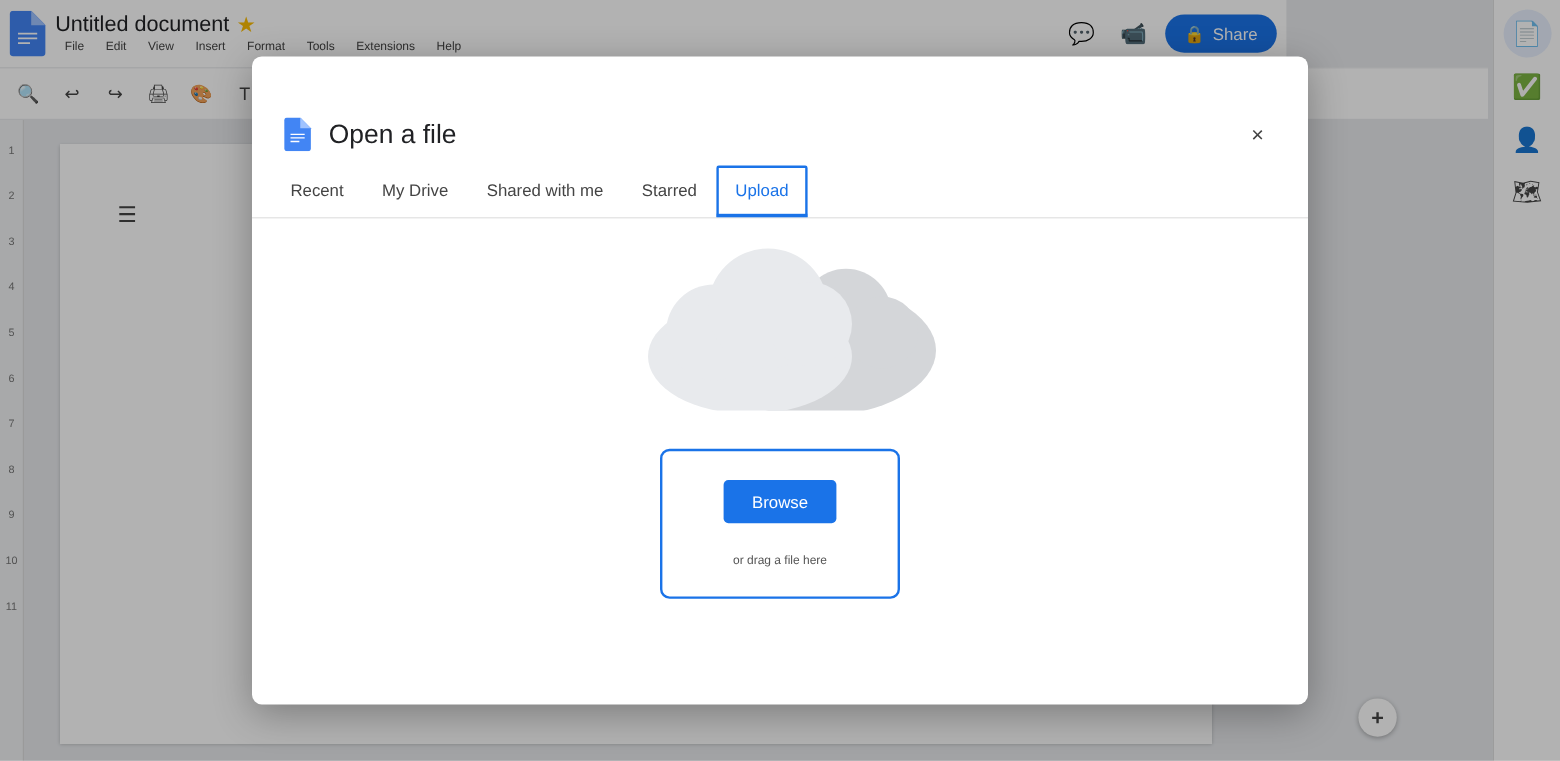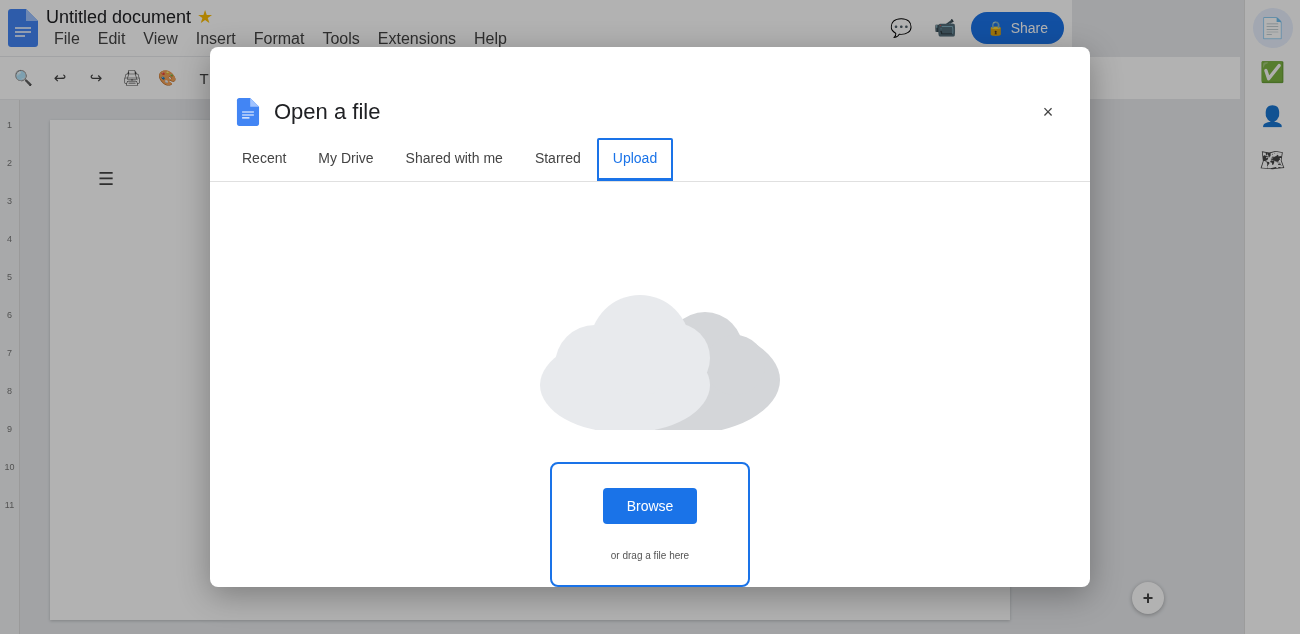--- a/index.html
+++ b/index.html
@@ -55,21 +55,21 @@
       font-size: 18px;
       color: #202124;
       font-weight: 400;
     }
 
     .star-icon { color: #fbbc04; font-size: 18px; }
 
     .menu-bar {
       display: flex;
       gap: 2px;
-      font-size: 16px;
+      font-size: 10px;
       color: #444;
     }
 
     .menu-item {
       padding: 2px 8px;
       border-radius: 4px;
       cursor: pointer;
     }
 
     .top-right-actions {
@@ -315,21 +315,21 @@
       outline-offset: -2px;
       border-radius: 2px 2px 0 0;
     }
 
     
     .modal-body {
       flex: 1;
       display: flex;
       flex-direction: column;
       align-items: center;
-      justify-content: flex-end;
+      justify-content: flex-start;
       gap: 32px;
     }
 
     
     .cloud-illustration {
       width: 260px;
       height: 160px;
       position: relative;
     }
 

